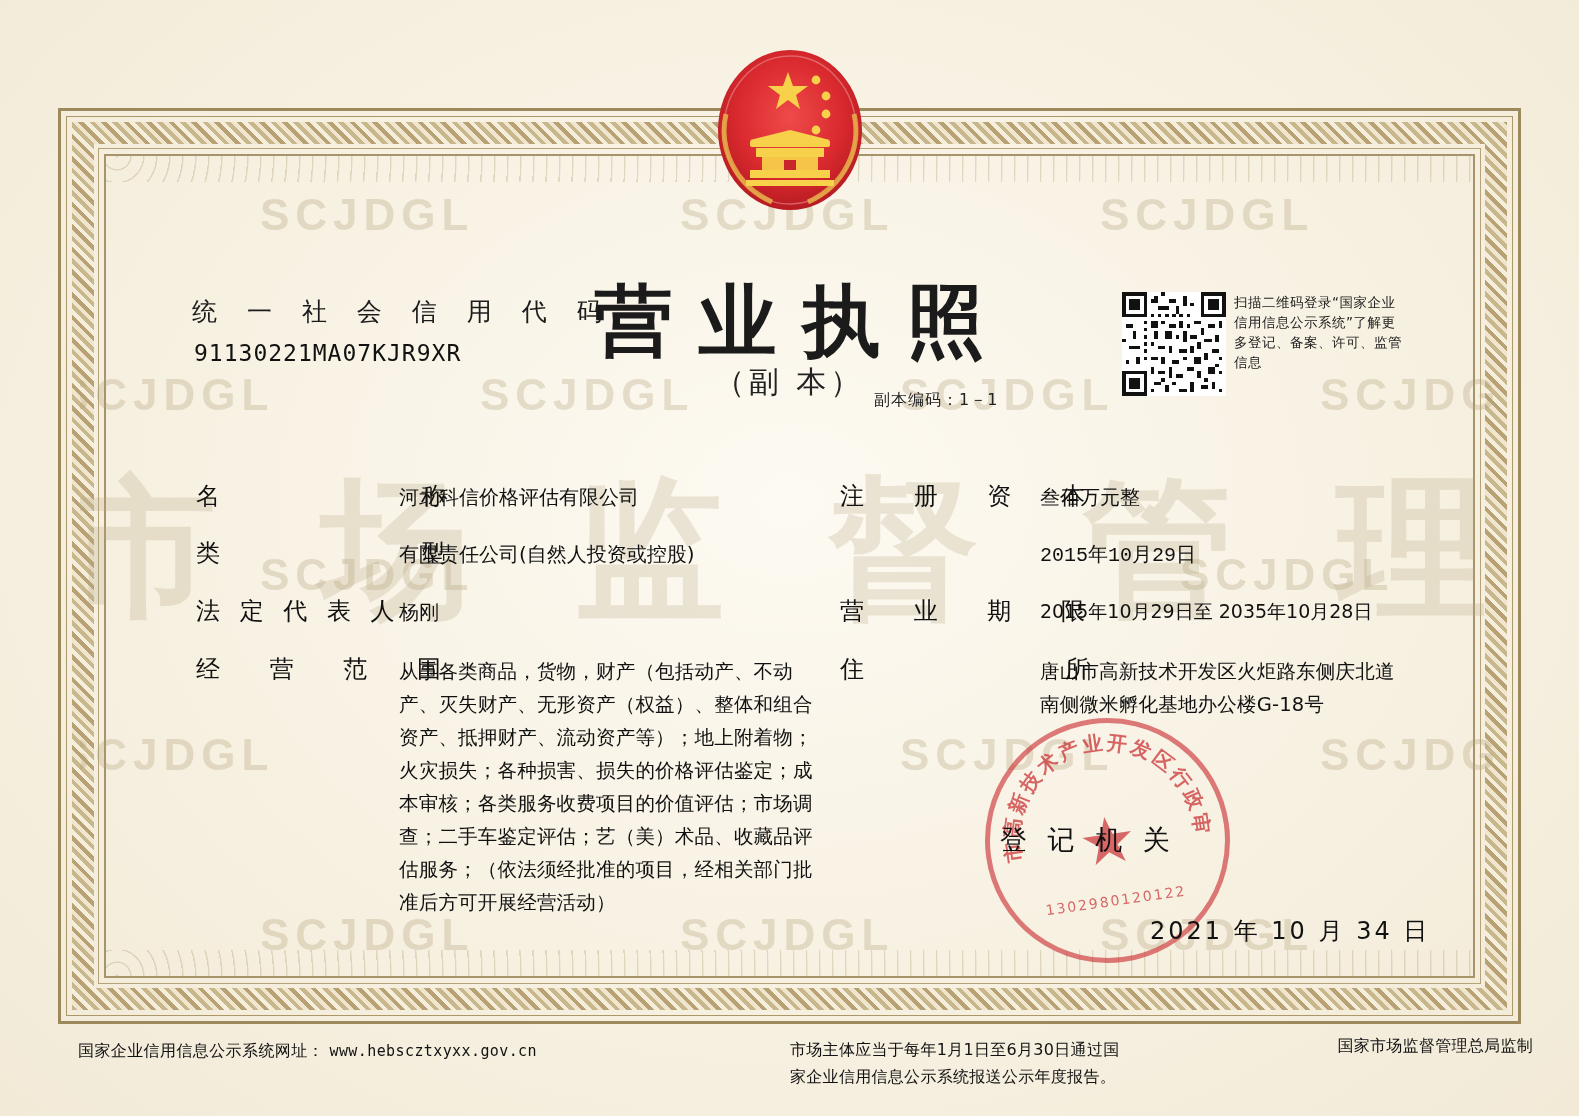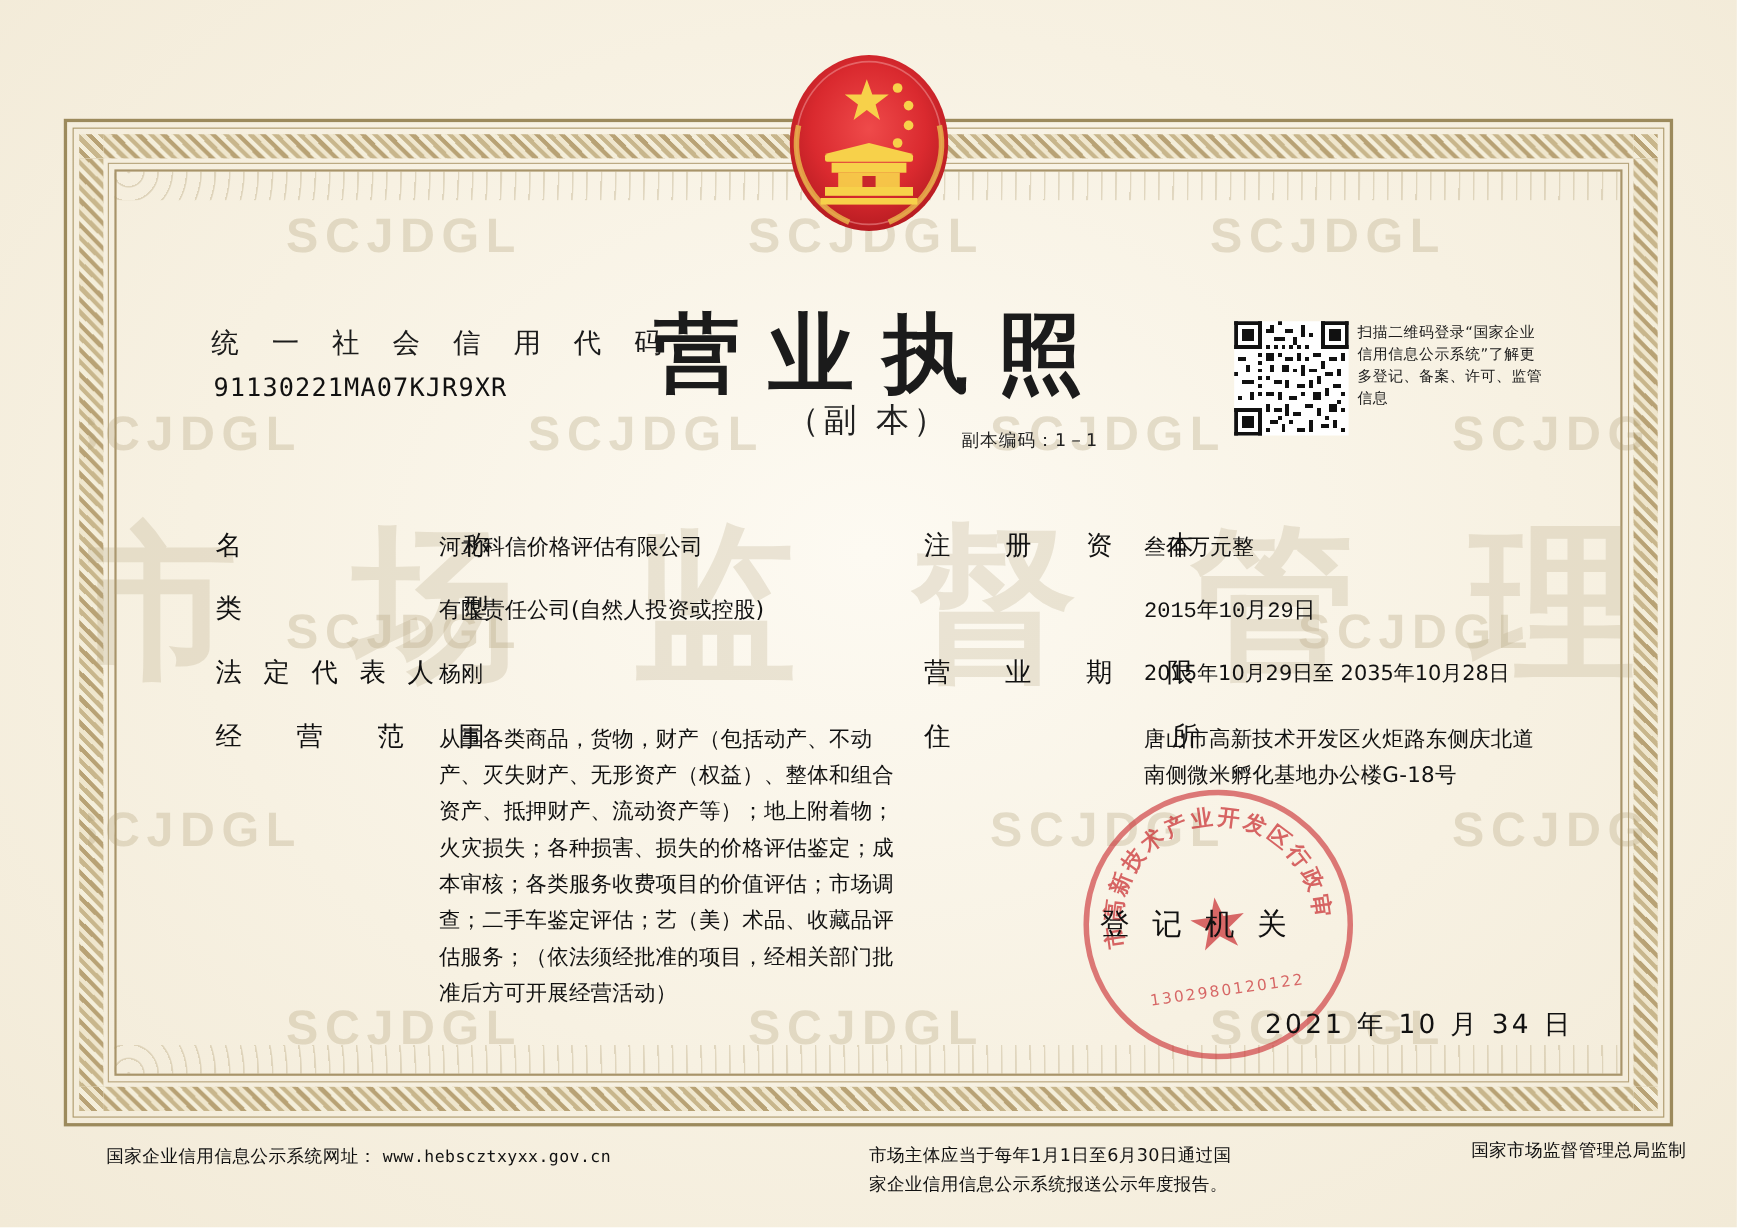--- a/index.html
+++ b/index.html
@@ -144,22 +144,22 @@
   .reg-org{
     position:absolute;left:1000px;top:822px;
     font-size:27px;letter-spacing:6px;color:#111;white-space:nowrap;
   }
   .issue-date{
     position:absolute;left:1150px;top:915px;
     font-size:24px;letter-spacing:3px;color:#111;white-space:nowrap;
   }
   
   .footer-left{
-    position:absolute;left:66px;top:1038px;width:520px;
-    font-size:16px;color:#111;line-height:26px;letter-spacing:.4px;text-align:center;
+    position:absolute;left:78px;top:1038px;width:520px;
+    font-size:16px;color:#111;line-height:26px;letter-spacing:.4px;
   }
   .footer-left .url{font-family:"DejaVu Sans Mono","Liberation Mono",monospace;font-size:15px;}
   .footer-center{
     position:absolute;left:790px;top:1036px;width:360px;
     font-size:16px;color:#111;line-height:27px;letter-spacing:.3px;
   }
   .footer-right{
     position:absolute;right:46px;top:1036px;
     font-size:16px;color:#111;letter-spacing:.3px;white-space:nowrap;
   }

